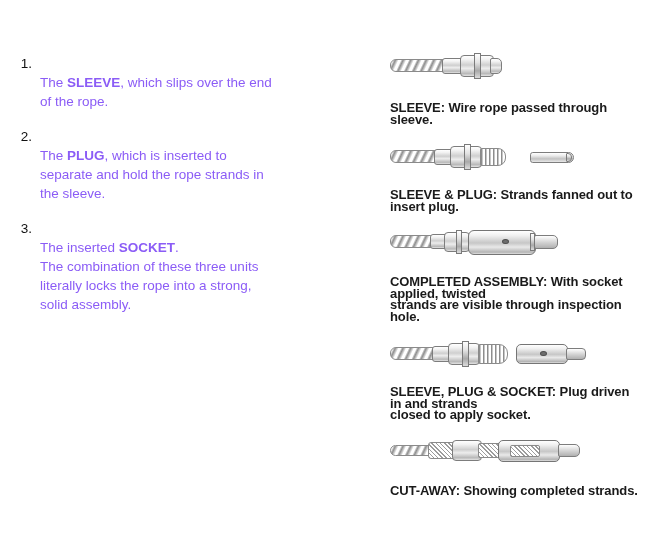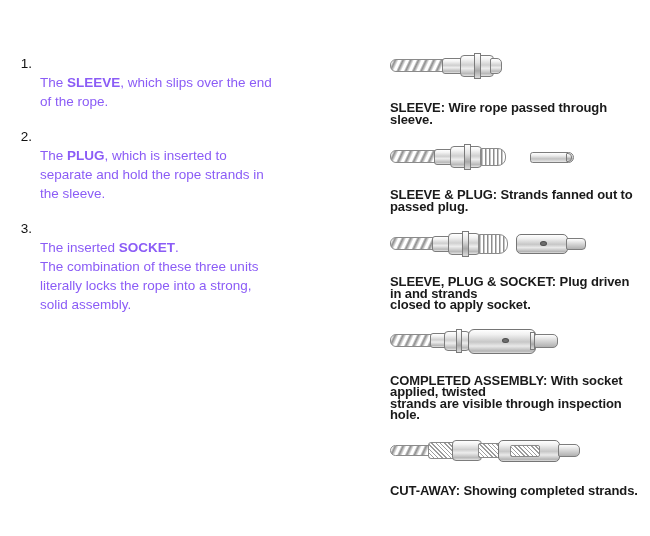--- a/index.html
+++ b/index.html
@@ -199,55 +199,55 @@
   <div class="figure-block">
     <div class="figure-art">
       <div class="rope" style="left:0px; top:11px; width:50px;"></div>
       <div class="sleeve-body" style="left:44px; top:10px; width:20px; height:16px; border-radius:3px;"></div>
       <div class="sleeve-body" style="left:60px; top:7px; width:32px; height:22px; border-radius:4px;"></div>
       <div class="band" style="left:74px; top:5px; width:7px; height:26px;"></div>
       <div class="fan" style="left:90px; top:9px; width:26px; height:18px; border-radius:2px 8px 8px 2px;"></div>
       <div class="plug" style="left:140px; top:13px; width:44px; height:11px;"></div>
       <div class="band" style="left:176px; top:14px; width:6px; height:9px; border-radius:1px 4px 4px 1px;"></div>
     </div>
-    <div class="figure-caption"><span class="cap-label">SLEEVE &amp; PLUG:</span><span class="cap-rest"> Strands fanned out to passed plug.</span></div>
+    <div class="figure-caption"><span class="cap-label">SLEEVE &amp; PLUG:</span><span class="cap-rest"> Strands fanned out to insert plug.</span></div>
+  </div>
+
+  <div class="figure-block">
+    <div class="figure-art">
+      <div class="rope" style="left:0px; top:9px; width:46px;"></div>
+      <div class="sleeve-body" style="left:40px; top:8px; width:18px; height:15px; border-radius:3px;"></div>
+      <div class="sleeve-body" style="left:54px; top:6px; width:26px; height:20px; border-radius:4px;"></div>
+      <div class="band" style="left:66px; top:4px; width:6px; height:24px;"></div>
+      <div class="socket" style="left:78px; top:4px; width:68px; height:25px; border-radius:6px;"></div>
+      <div class="hole" style="left:112px; top:13px;"></div>
+      <div class="stud" style="left:144px; top:9px; width:24px; height:14px; border-radius:2px 5px 5px 2px;"></div>
+      <div class="band" style="left:140px; top:7px; width:5px; height:18px;"></div>
+    </div>
+    <div class="figure-caption"><span class="cap-label">COMPLETED ASSEMBLY:</span><span class="cap-rest"> With socket applied, twisted
+strands are visible through inspection hole.</span></div>
   </div>
 
   <div class="figure-block">
     <div class="figure-art">
       <div class="rope" style="left:0px; top:11px; width:48px;"></div>
       <div class="sleeve-body" style="left:42px; top:10px; width:20px; height:16px; border-radius:3px;"></div>
       <div class="sleeve-body" style="left:58px; top:7px; width:32px; height:22px; border-radius:4px;"></div>
       <div class="band" style="left:72px; top:5px; width:7px; height:26px;"></div>
       <div class="fan" style="left:88px; top:8px; width:30px; height:20px; border-radius:2px 9px 9px 2px;"></div>
       <div class="socket" style="left:126px; top:8px; width:52px; height:20px; border-radius:5px;"></div>
       <div class="hole" style="left:150px; top:15px;"></div>
       <div class="stud" style="left:176px; top:12px; width:20px; height:12px; border-radius:2px 4px 4px 2px;"></div>
     </div>
     <div class="figure-caption"><span class="cap-label">SLEEVE, PLUG &amp; SOCKET:</span><span class="cap-rest"> Plug driven in and strands
 closed to apply socket.</span></div>
   </div>
 
   <div class="figure-block">
     <div class="figure-art">
-      <div class="rope" style="left:0px; top:9px; width:46px;"></div>
-      <div class="sleeve-body" style="left:40px; top:8px; width:18px; height:15px; border-radius:3px;"></div>
-      <div class="sleeve-body" style="left:54px; top:6px; width:26px; height:20px; border-radius:4px;"></div>
-      <div class="band" style="left:66px; top:4px; width:6px; height:24px;"></div>
-      <div class="socket" style="left:78px; top:4px; width:68px; height:25px; border-radius:6px;"></div>
-      <div class="hole" style="left:112px; top:13px;"></div>
-      <div class="stud" style="left:144px; top:9px; width:24px; height:14px; border-radius:2px 5px 5px 2px;"></div>
-      <div class="band" style="left:140px; top:7px; width:5px; height:18px;"></div>
-    </div>
-    <div class="figure-caption"><span class="cap-label">COMPLETED ASSEMBLY:</span><span class="cap-rest"> With socket applied, twisted
-strands are visible through inspection hole.</span></div>
-  </div>
-
-  <div class="figure-block">
-    <div class="figure-art">
       <div class="rope thin" style="left:0px; top:10px; width:44px;"></div>
       <div class="cut-shade" style="left:38px; top:7px; width:30px; height:17px; border-radius:3px;"></div>
       <div class="sleeve-body" style="left:62px; top:5px; width:30px; height:21px; border-radius:4px;"></div>
       <div class="cut-shade" style="left:88px; top:8px; width:26px; height:15px; border-radius:2px;"></div>
       <div class="socket" style="left:108px; top:5px; width:62px; height:22px; border-radius:5px;"></div>
       <div class="cut-shade" style="left:120px; top:10px; width:30px; height:12px; border-radius:2px;"></div>
       <div class="stud" style="left:168px; top:9px; width:22px; height:13px; border-radius:2px 5px 5px 2px;"></div>
     </div>
     <div class="figure-caption"><span class="cap-label">CUT-AWAY:</span><span class="cap-rest"> Showing completed strands.</span></div>
   </div>

